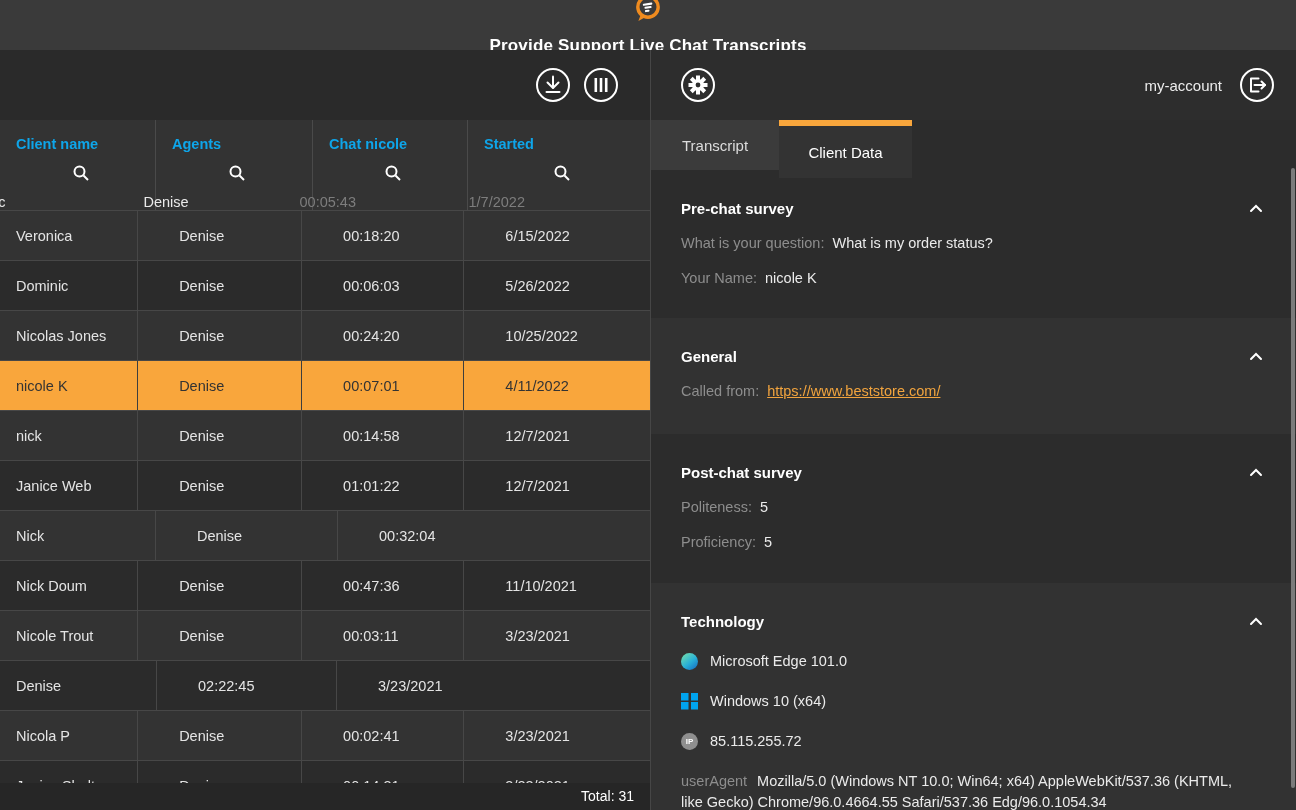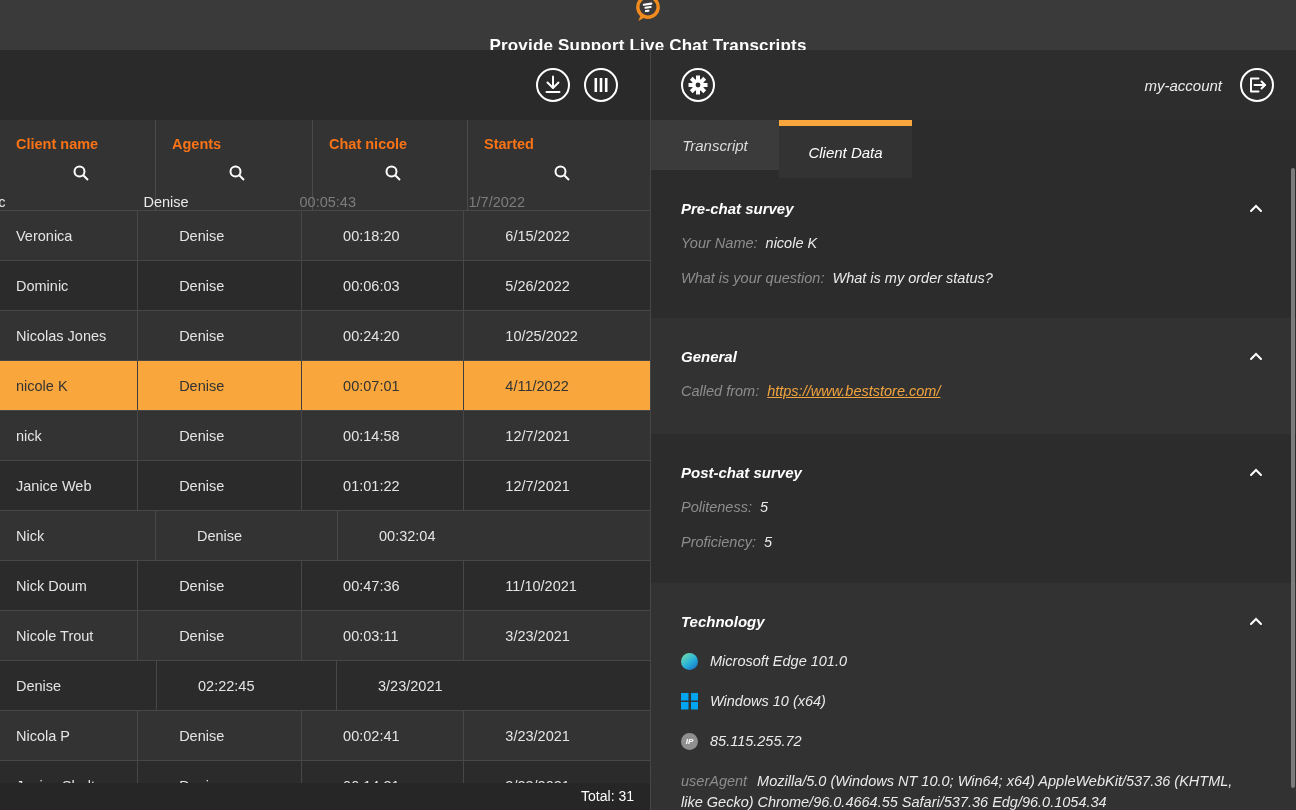--- a/index.html
+++ b/index.html
@@ -8,32 +8,32 @@
   .app { position:relative; width:1296px; height:810px; }
 
   
   .appbar { position:absolute; left:0; top:0; width:1296px; height:50px; background:#3a3a3a;
             display:flex; align-items:center; justify-content:center; gap:10px;flex-direction:column; }
   .appbar .title { color:#fff; font-size:17px; font-weight:bold; letter-spacing:.2px; }
 
   
   .left-panel  { position:absolute; left:0; top:50px; width:650px; height:760px; background:#2e2e2e; overflow:hidden; }
   .right-panel { position:absolute; left:650px; top:50px; width:646px; height:760px; background:#14532d;
-                 border-left:1px solid #464646; overflow:hidden;font-style:italic; }
+                 border-left:1px solid #464646; overflow:hidden; }
 
   
   .left-toolbar { position:absolute; left:0; top:0; width:650px; height:70px; background:#2a2a2a; }
   .iconbtn { position:absolute; width:36px; height:36px; top:17px; background:none; border:none; cursor:pointer; padding:0; }
   .iconbtn svg { display:block; }
 
   
   .grid-head { position:absolute; top:70px; left:0; width:650px; height:90px; background:#333333; }
   .col { position:absolute; top:0; height:90px; border-right:1px solid #4a4a4a; }
   .col:last-child { border-right:none; }
-  .col-label { color:#f97316; font-weight:bold; font-size:14.5px; padding:16px 0 0 16px; cursor:pointer; }
+  .col-label { color:#0ea5e9; font-weight:bold; font-size:14.5px; padding:16px 0 0 16px; cursor:pointer; }
   .filter { position:absolute; left:0; bottom:0; height:45px; width:100%; display:flex; align-items:center; padding:0 10px 0 16px; gap:9px;flex-direction:column; }
   .filter input { flex:1; min-width:0; background:transparent; border:none; outline:none; color:#eaeaea;
                   font-size:14.5px; font-family:"Liberation Sans", sans-serif; }
   .filter input::placeholder { color:#7d7d7d; opacity:1; }
   .clear-btn { width:20px; height:20px; border-radius:50%; background:#9a9a9a; color:#2e2e2e; border:none;
                font-size:13px; line-height:19px; text-align:center; cursor:pointer; flex:0 0 auto; font-weight:bold; }
   .cal-btn { background:none; border:none; padding:0; cursor:pointer; flex:0 0 auto; height:17px; }
 
   .grid-body { position:absolute; top:160px; left:0; width:650px; }
   .row { display:flex; height:50px; border-top:1px solid #474747; color:#e4e4e4; font-size:14.5px; cursor:pointer;gap:25px; }
@@ -337,22 +337,22 @@
     <div class="section stripe-dark sec-pre">
       <div class="sec-head">
         <span class="sec-title">Pre-chat survey</span>
         <button class="chev">
           <svg width="14" height="9" viewBox="0 0 14 9" fill="none" stroke="#fff" stroke-width="2" stroke-linecap="round">
               <path d="M2 7 L7 2 L12 7"></path>
             </svg>
         </button>
       </div>
       <div>
+          <div class="field"><span class="flabel">What is your question:</span><span class="fvalue">What is my order status?</span></div>
           <div class="field"><span class="flabel">Your Name:</span><span class="fvalue">nicole K</span></div>
-          <div class="field"><span class="flabel">What is your question:</span><span class="fvalue">What is my order status?</span></div>
         </div>
     </div>
 
     <div class="section stripe-light sec-gen">
       <div class="sec-head">
         <span class="sec-title">General</span>
         <button class="chev">
           <svg width="14" height="9" viewBox="0 0 14 9" fill="none" stroke="#fff" stroke-width="2" stroke-linecap="round">
               <path d="M2 7 L7 2 L12 7"></path>
             </svg>

